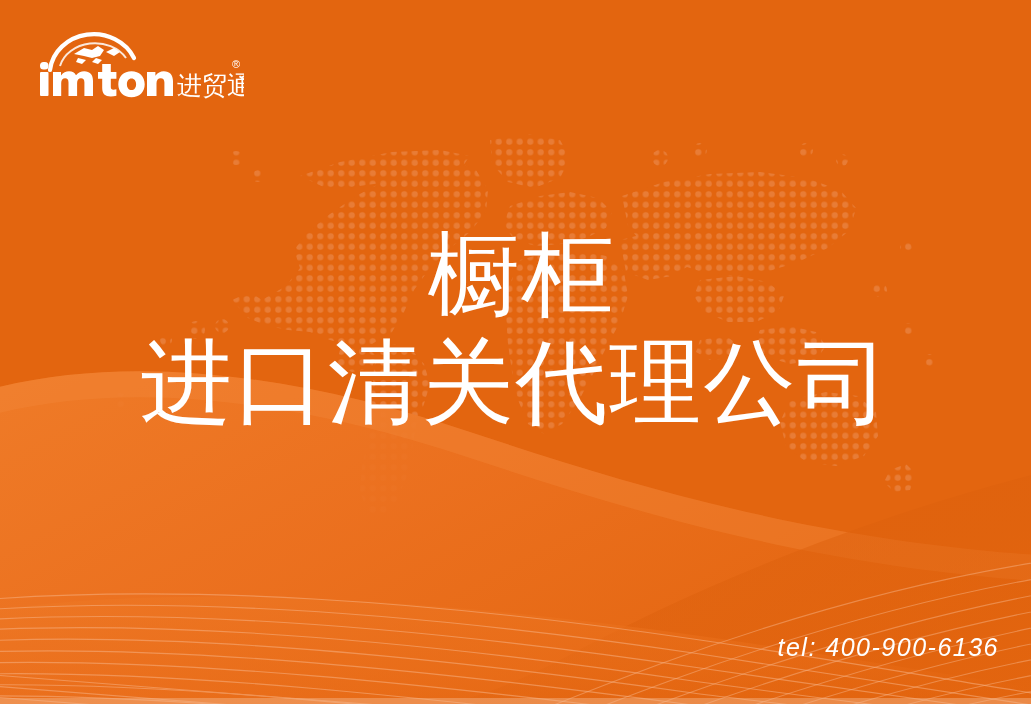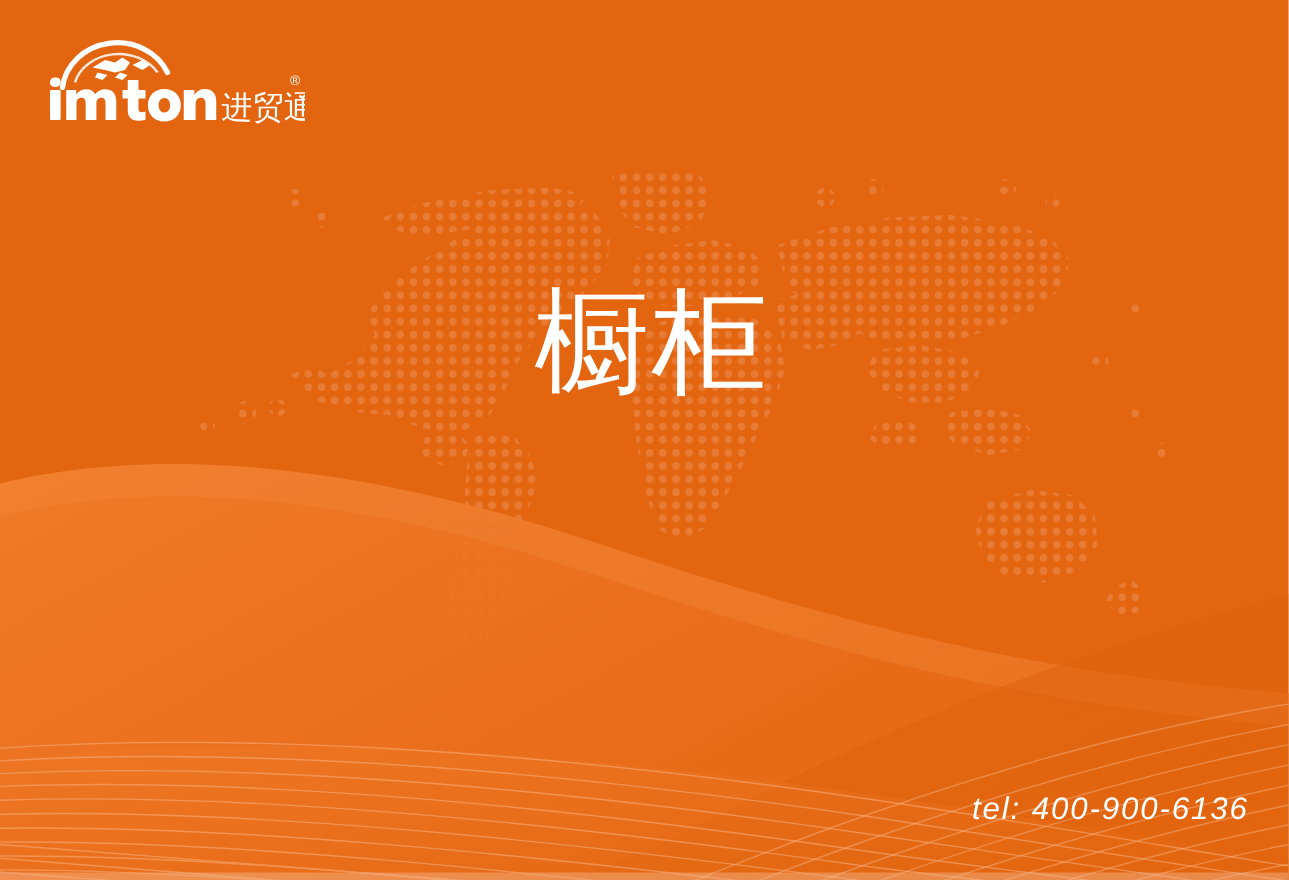--- a/index.html
+++ b/index.html
@@ -238,17 +238,18 @@
       <text x="198" y="42" font-family="'Liberation Sans',sans-serif" font-size="11" fill="#ffffff">®</text>
 
       <g>
         <path d="M22,76 C46,92 96,96 140,80" fill="none" stroke="#ffffff" stroke-width="3.5" stroke-linecap="round"></path>
       </g>
     </svg>
   </div>
 
   <div id="headline">
     <span class="title-line-1">橱柜</span>
+    <span class="title-line-2">进口清关代理公司</span>
   </div>
 
   <div id="phone">tel: 400-900-6136</div>
 
 </div>
 
 </body></html>

